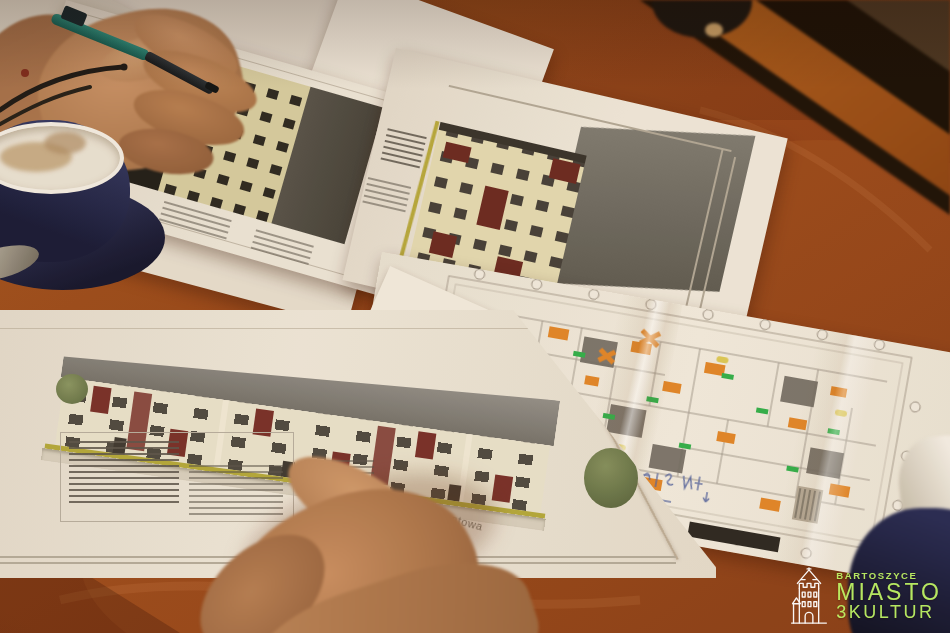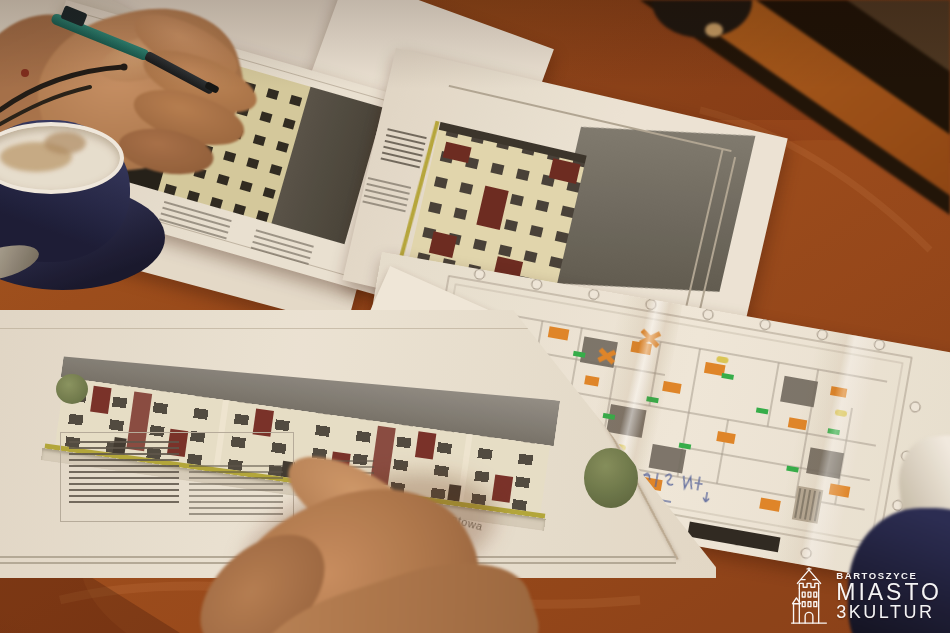--- a/index.html
+++ b/index.html
@@ -13,21 +13,21 @@
   html,body{margin:0;padding:0;background:#1c1208;}
   .stage{position:relative;width:950px;height:633px;overflow:hidden;
          background:var(--table2);font-family:"Liberation Sans",sans-serif;}
   .s{position:absolute;}
   .sheet{position:absolute;box-shadow:3px 7px 16px rgba(55,22,4,.38);}
   .tlines{background:repeating-linear-gradient(180deg, rgba(92,86,76,.85) 0 2px, transparent 2px 6px);}
   .tlines.faint{opacity:.65;}
   .ellipse{border-radius:50%;}
   .label-elev{color:#7d766a;font-size:11px;letter-spacing:.6px;filter:blur(.4px);white-space:nowrap;}
   .wm{position:absolute;right:8px;bottom:8px;z-index:13;display:flex;align-items:center;gap:7px;
-      color:#ffffff;opacity:.95;text-shadow:0 1px 2px rgba(40,10,0,.35);}
+      color:#bef264;opacity:.95;text-shadow:0 1px 2px rgba(40,10,0,.35);}
   .wm .l1{font-size:9.5px;font-weight:bold;letter-spacing:1.6px;}
   .wm .l2{font-size:23px;letter-spacing:3px;line-height:22px;font-weight:500;}
   .wm .l3{font-size:18px;letter-spacing:2.5px;line-height:19px;font-weight:500;}
   .vignette{position:absolute;inset:0;z-index:12;pointer-events:none;
     background:
       linear-gradient(180deg, rgba(25,6,0,.20), rgba(0,0,0,0) 14%),
       radial-gradient(135% 135% at 52% 42%, rgba(0,0,0,0) 55%, rgba(32,8,0,.30) 100%),
       rgba(190,90,20,.04);}
 </style>
 </head>

